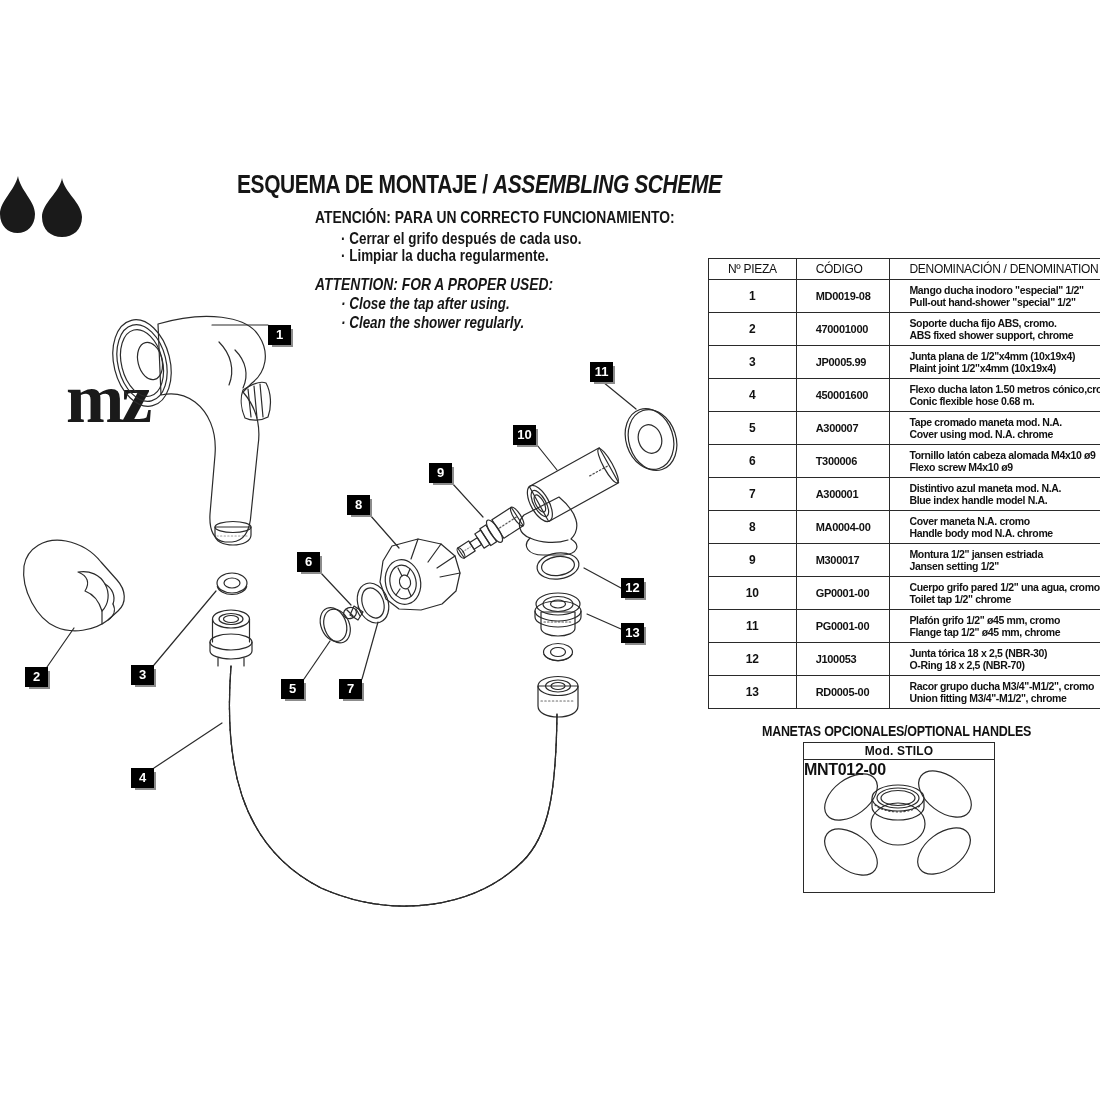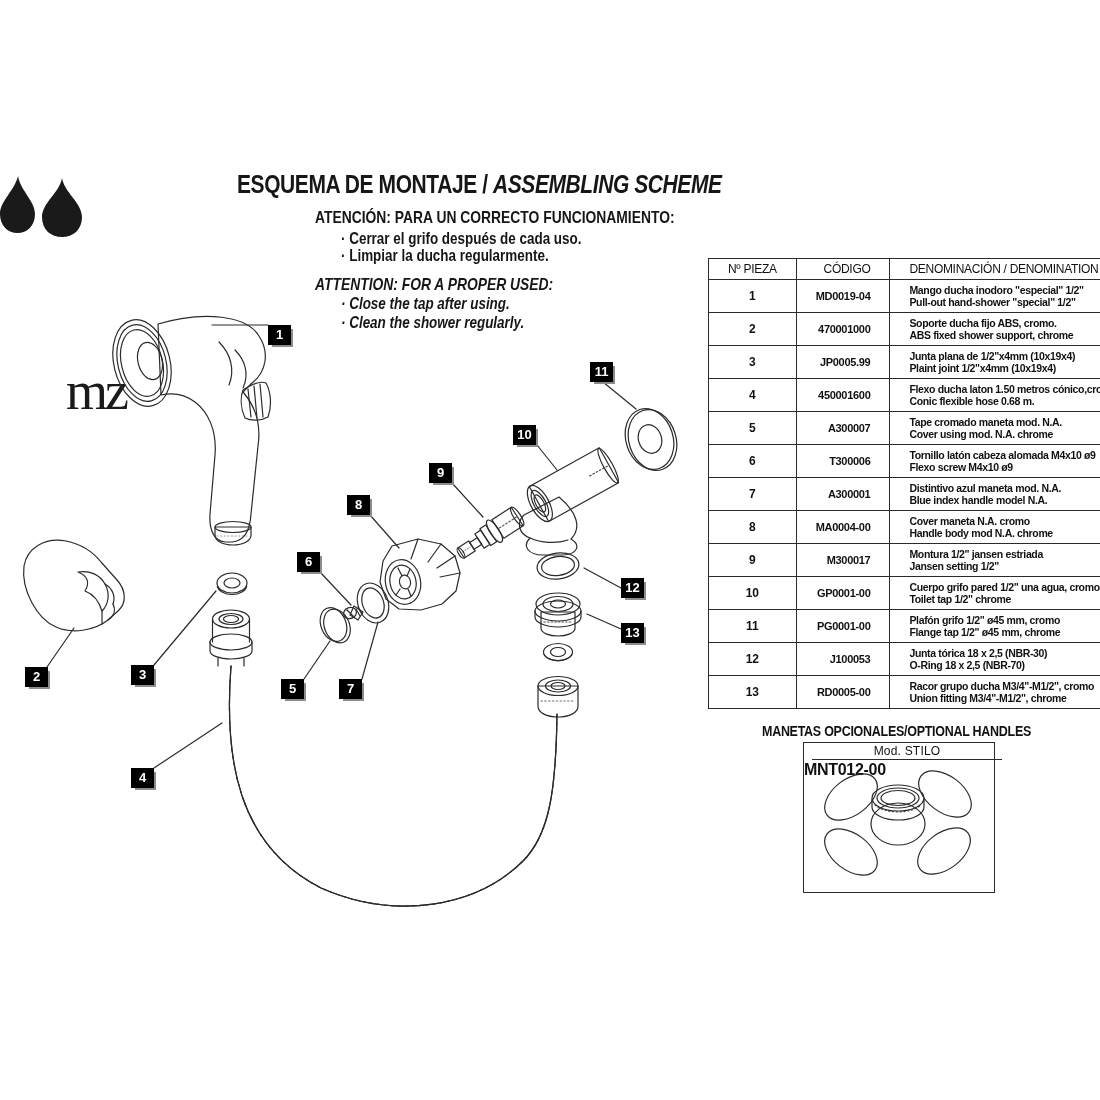--- a/index.html
+++ b/index.html
@@ -1,53 +1,53 @@
 <!DOCTYPE html>
 <html><head>
 <meta charset="utf-8">
 <style>
   html,body{margin:0;padding:0;background:#fff;}
   .sheet{position:relative;width:1100px;height:1100px;background:#ffffff;overflow:hidden;
          font-family:"Liberation Sans", sans-serif;color:#111;}
   
   .logo{position:absolute;left:0;top:168px;width:180px;height:110px;}
   .logo-text{position:absolute;left:66px;top:196px;font-family:"Liberation Serif", serif;
-             font-weight:400;font-size:54px;letter-spacing:-3px;color:#1a1a1a;line-height:1;}
+             font-weight:700;font-size:70px;letter-spacing:-3px;color:#1a1a1a;line-height:1;}
   
   .hline{position:absolute;white-space:nowrap;color:#161616;transform-origin:left top;}
   .t-title{left:237px;top:170px;font-size:25px;font-weight:700;letter-spacing:-0.5px;transform:scaleX(.84);}
   .t-es-head{left:315px;top:208px;font-size:16.5px;font-weight:700;transform:scaleX(.84);}
   .t-es-b1{left:341px;top:230px;font-size:16px;font-weight:700;transform:scaleX(.84);}
   .t-es-b2{left:341px;top:247px;font-size:16px;font-weight:700;transform:scaleX(.84);}
   .t-en-head{left:315px;top:275px;font-size:16.5px;font-weight:700;font-style:italic;transform:scaleX(.84);}
   .t-en-b1{left:341px;top:295px;font-size:16px;font-weight:700;font-style:italic;transform:scaleX(.84);}
   .t-en-b2{left:341px;top:314px;font-size:16px;font-weight:700;font-style:italic;transform:scaleX(.84);}
   
   .parts-table{position:absolute;left:708px;top:258px;border-collapse:collapse;table-layout:fixed;}
   .parts-table th,.parts-table td{border:1.2px solid #2a2a2a;padding:0 19px;vertical-align:middle;}
   .parts-table th{font-size:12px;font-weight:400;height:20px;letter-spacing:-0.3px;white-space:nowrap;}
   .parts-table td{height:32px;}
   .c-num{width:56px;text-align:center;font-size:12px;font-weight:700;}
-  .c-code{width:60px;text-align:right;font-size:11px;font-weight:700;letter-spacing:-0.3px;white-space:nowrap;}
+  .c-code{width:60px;text-align:left;font-size:11px;font-weight:700;letter-spacing:-0.3px;white-space:nowrap;}
   .c-den{width:224px;text-align:left;font-size:10.5px;font-weight:700;letter-spacing:-0.35px;}
   .c-den div{line-height:12.5px;white-space:nowrap;}
   
   .plabel{position:absolute;width:23px;height:20px;background:#000;color:#fff;
           font-size:13px;font-weight:700;text-align:center;line-height:20px;
           box-shadow:3px 3px 0 -1px #8c8c8c;z-index:5;}
   
   .art{position:absolute;left:0;top:0;z-index:2;}
   .art path,.art ellipse,.art line{stroke:#2b2b2b;stroke-width:1.2;fill:none;
        stroke-linecap:round;stroke-linejoin:round;}
   
   .opt-title{position:absolute;left:762px;top:723px;font-size:14.5px;font-weight:700;
              letter-spacing:-0.3px;white-space:nowrap;transform:scaleX(.86);transform-origin:left top;}
   .opt-box{position:absolute;left:803px;top:742px;width:190px;height:149px;border:1.2px solid #2a2a2a;}
-  .opt-model{position:absolute;left:8px;top:0;width:100%;height:16px;border-bottom:1.2px solid #2a2a2a;
-             font-size:12px;text-align:center;line-height:16px;letter-spacing:0.2px;}
+  .opt-model{position:absolute;left:0;top:0;width:100%;height:16px;border-bottom:1.2px solid #2a2a2a;
+             font-size:12px;text-align:center;line-height:16px;letter-spacing:0.2px;font-weight:bold;}
   .opt-code{position:absolute;left:0;top:18px;width:100%;font-size:16px;font-weight:700;
             text-align:left;letter-spacing:-0.3px;}
 </style>
 </head>
 <body>
 
 <div class="sheet">
 
   <div class="logo">
     <svg width="180" height="110" viewBox="0 0 180 110">
@@ -67,21 +67,21 @@
 
   <table class="parts-table">
     <tbody>
         <tr>
       <th class="c-num">Nº PIEZA</th>
       <th class="c-code">CÓDIGO</th>
       <th class="c-den" style="text-align:left">DENOMINACIÓN / DENOMINATION</th>
     </tr>
     <tr>
           <td class="c-num">1</td>
-          <td class="c-code">MD0019-04</td>
+          <td class="c-code">MD0019-08</td>
           <td class="c-den">
             <div>Mango ducha inodoro "especial" 1/2"</div>
             <div>Pull-out hand-shower "special" 1/2"</div>
           </td>
         </tr>
     <tr>
           <td class="c-num">2</td>
           <td class="c-code">470001000</td>
           <td class="c-den">
             <div>Soporte ducha fijo ABS, cromo.</div>

